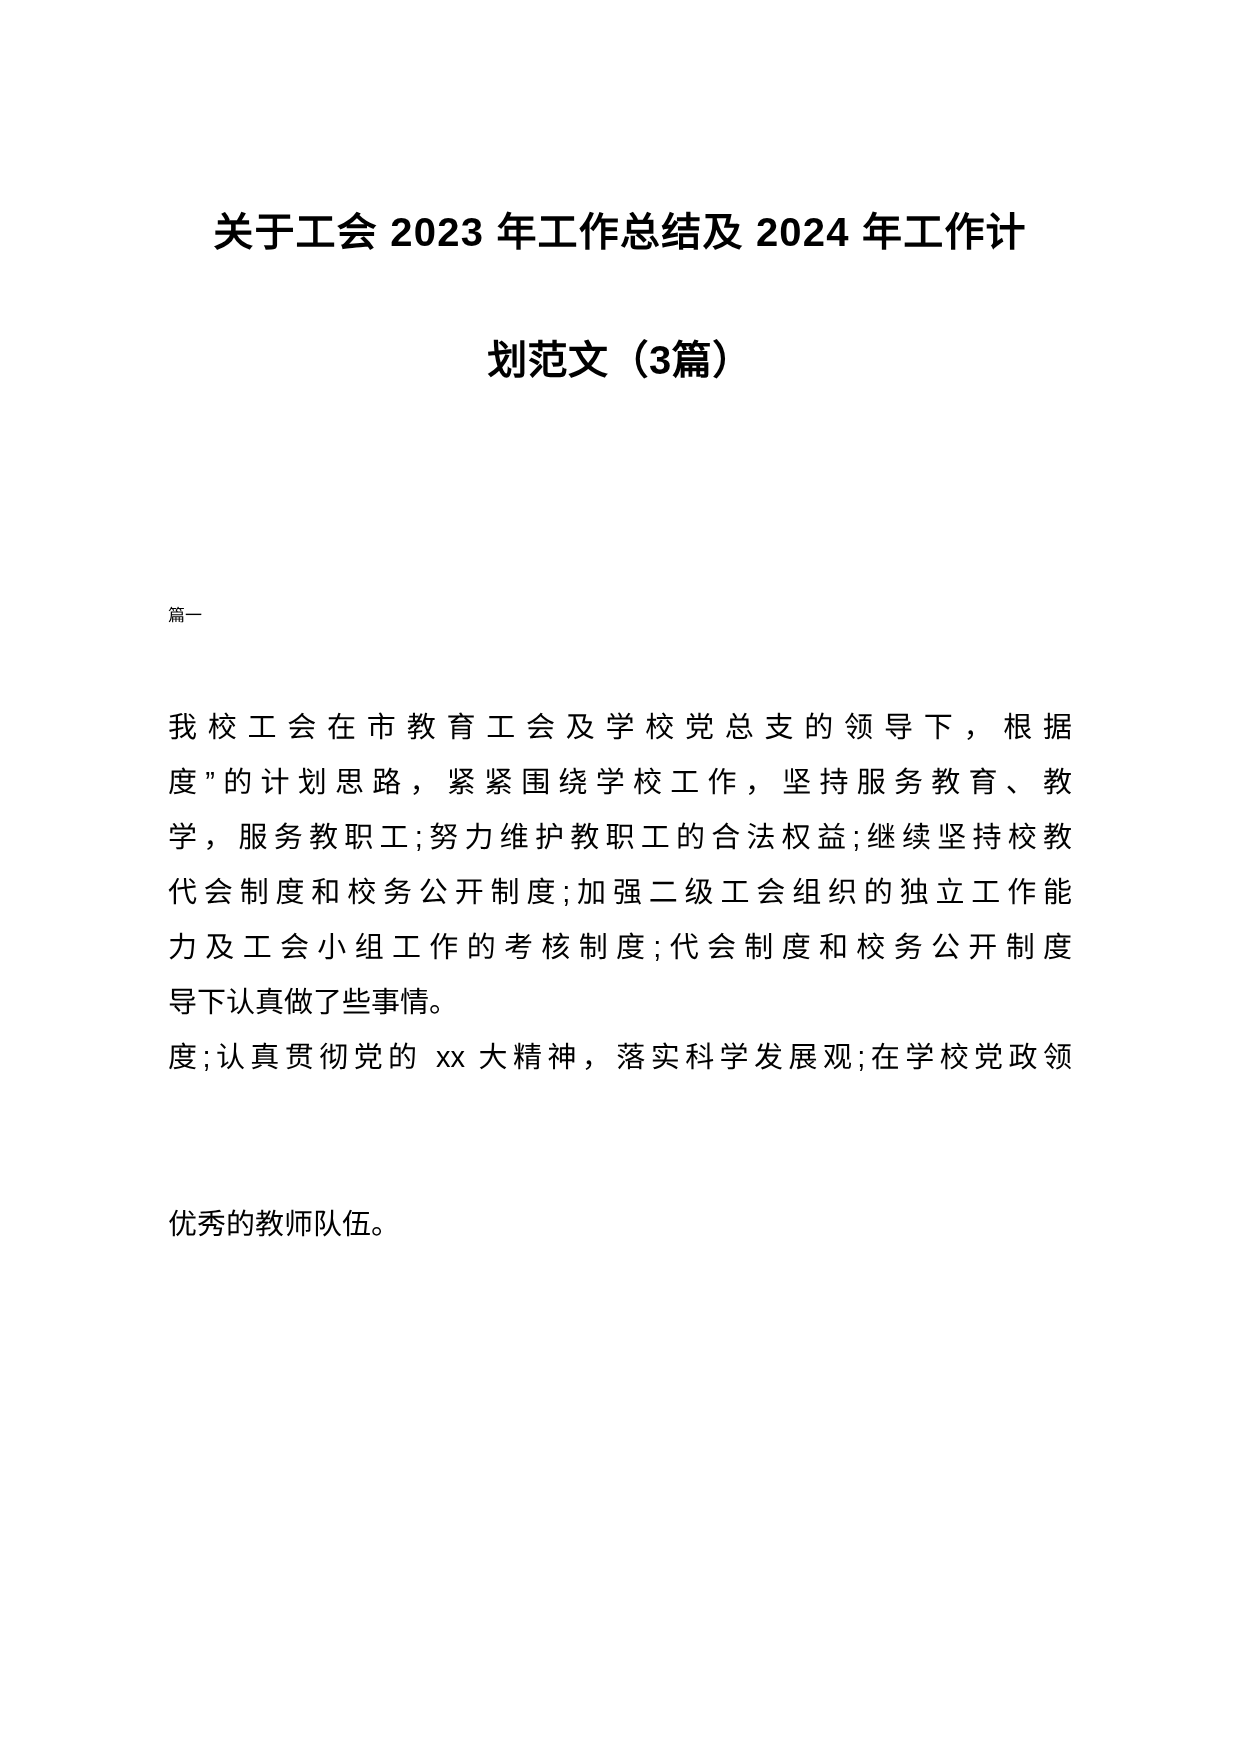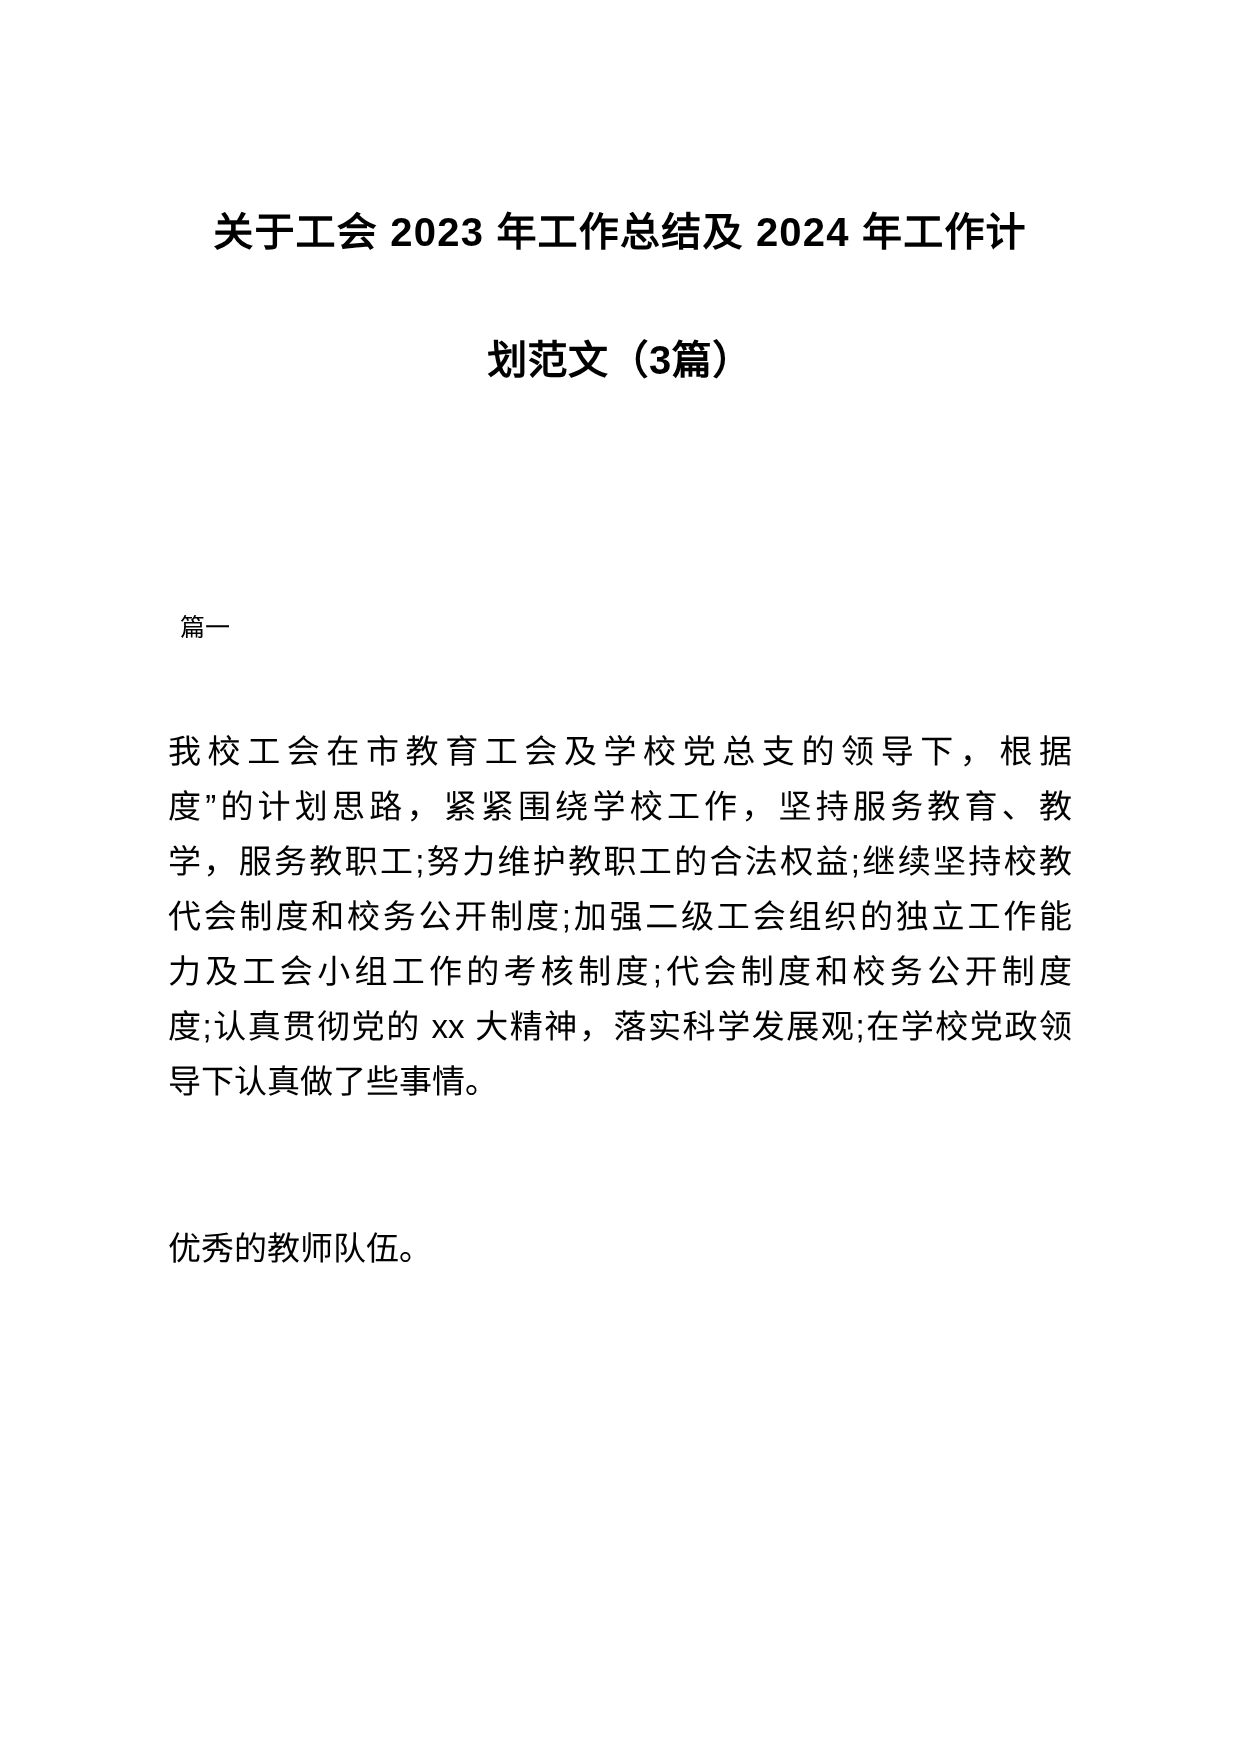--- a/index.html
+++ b/index.html
@@ -45,28 +45,28 @@
   }
   .title-line.l1 {
     text-align: left;
     letter-spacing: 1.2px;
   }
   .title-line.l2 {
     text-align: center;
   }
   
   .label-line {
-    font-size: 25px;
+    font-size: 17px;
     line-height: 55px;
-    margin: 12px;
+    margin: 0;
     padding-top: 164px;
     white-space: nowrap;
   }
   .para {
-    font-size: 33px;
+    font-size: 29px;
     line-height: 55px;
     margin: 0;
     text-align: justify;
     word-break: break-all;
   }
   .para .ln {
     display: block;
     white-space: nowrap;
   }
   .para .ln.stretch {
@@ -92,22 +92,22 @@
     <p class="label-line">篇一</p>
 
     <div class="gap-sm"></div>
 
     <p class="para">
       <span class="ln stretch">我校工会在市教育工会及学校党总支的领导下，根据</span>
       <span class="ln stretch">度”的计划思路，紧紧围绕学校工作，坚持服务教育、教</span>
       <span class="ln stretch">学，服务教职工;努力维护教职工的合法权益;继续坚持校教</span>
       <span class="ln stretch">代会制度和校务公开制度;加强二级工会组织的独立工作能</span>
       <span class="ln stretch">力及工会小组工作的考核制度;代会制度和校务公开制度</span>
+      <span class="ln">导下认真做了些事情。</span>
       <span class="ln stretch">度;认真贯彻党的 xx 大精神，落实科学发展观;在学校党政领</span>
-      <span class="ln">导下认真做了些事情。</span>
     </p>
 
     <div class="gap-md"></div>
 
     <p class="para">
       <span class="ln">优秀的教师队伍。</span>
     </p>
 
     <div class="gap-lg"></div>
 

